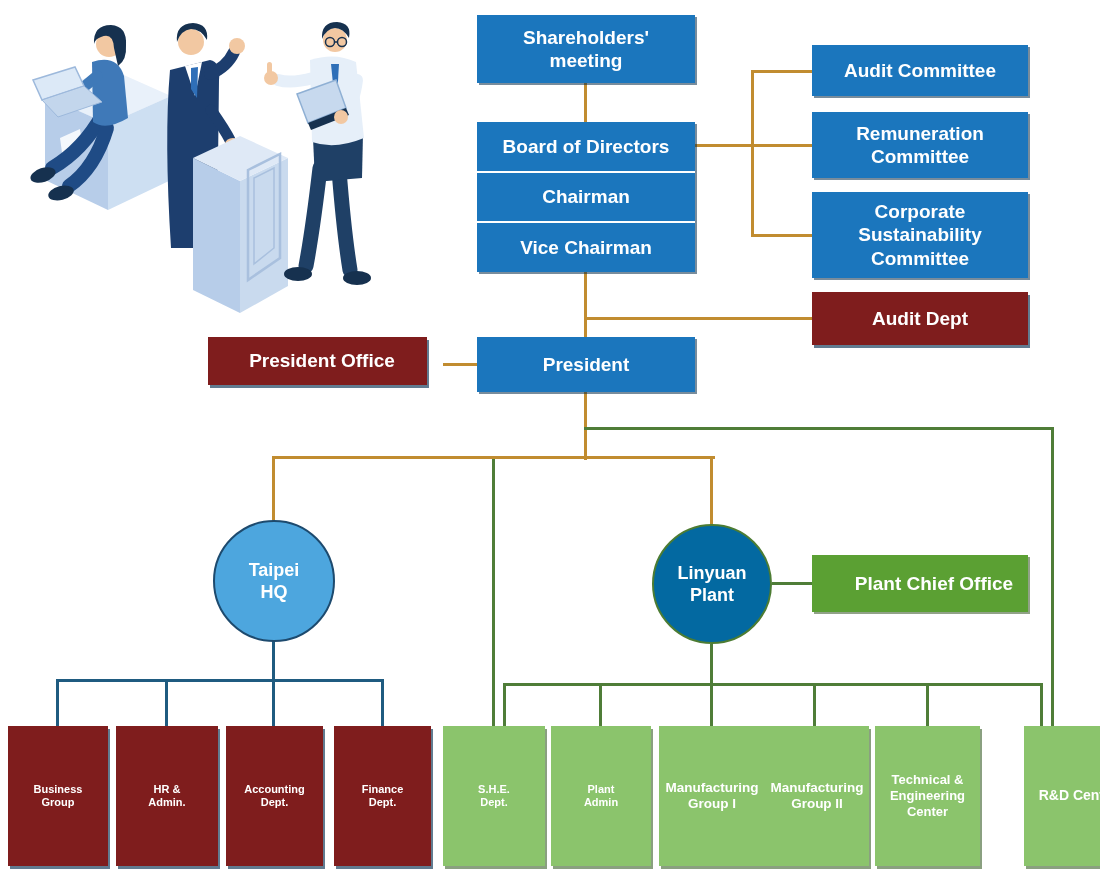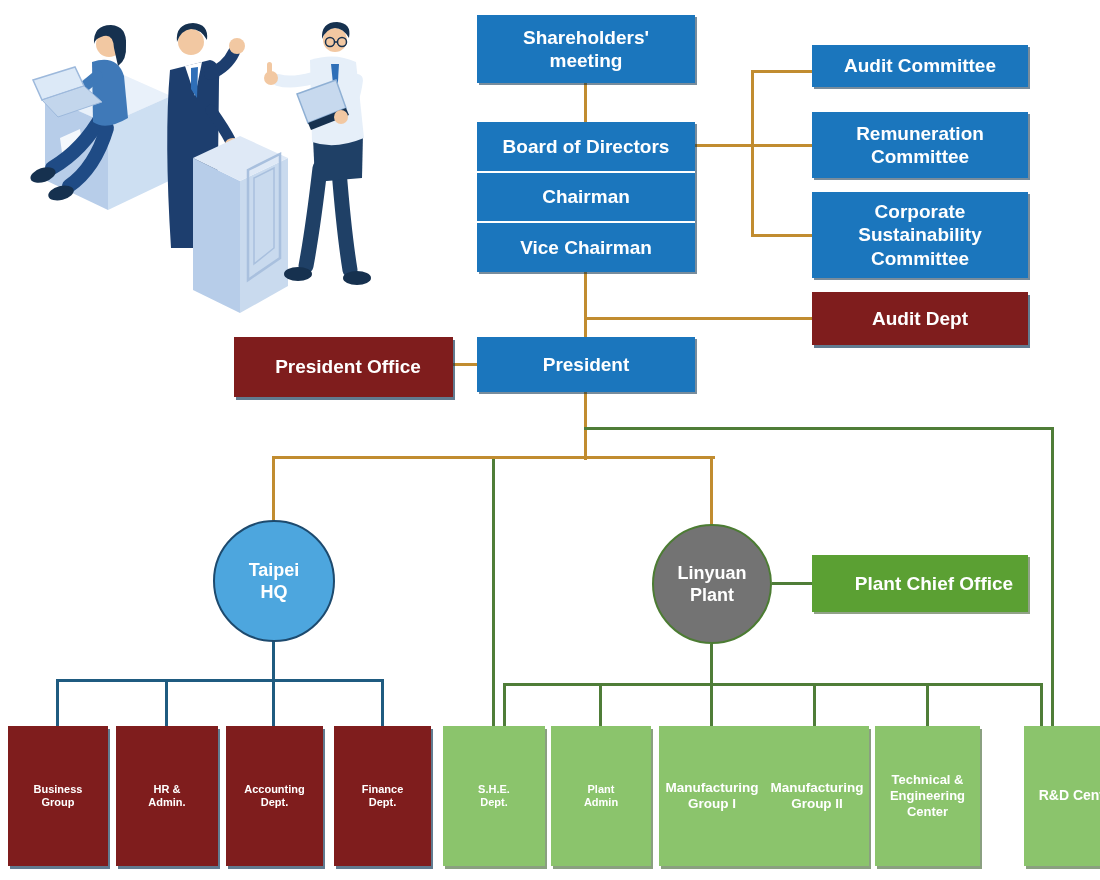--- a/index.html
+++ b/index.html
@@ -21,21 +21,21 @@
   .f15{font-size:11px;}
   .f14{font-size:14px;margin-left:36px;}
   .f135{font-size:13.5px;}
   .f13{font-size:13px;}
   .circle{
     position:absolute;border-radius:50%;display:flex;align-items:center;justify-content:center;
     text-align:center;color:#fff;font-weight:700;white-space:pre-line;line-height:1.25;z-index:3;
     box-sizing:border-box;
   }
   .circle-blue{background:#4da6de;border:2px solid #1d4a6e;}
-  .circle-green{background:#737373;border:2px solid #4c7c33;}
+  .circle-green{background:#0369a1;border:2px solid #4c7c33;}
   .ln{position:absolute;z-index:1;}
   .orange{background:#c18c30;}
   .blueln{background:#1f5b80;}
   .greenln{background:#4f7d38;}
   .board-row{flex:1;display:flex;align-items:center;justify-content:center;width:100%;}
   .board-row + .board-row{border-top:2px solid #ffffff;}
   #board{flex-direction:column;padding:0;}
   #illustration{position:absolute;left:5px;top:18px;z-index:2;}
 </style>
 </head>
@@ -141,29 +141,29 @@
 
   <div class="box dark-blue f19" style="left:477px;top:15px;width:218px;height:68px;">Shareholders'
 meeting</div>
 
   <div class="box dark-blue f19" id="board" style="left:477px;top:122px;width:218px;height:150px;">
     <div class="board-row">Board of Directors</div>
     <div class="board-row">Chairman</div>
     <div class="board-row">Vice Chairman</div>
   </div>
 
-  <div class="box dark-blue f19" style="left:812px;top:45px;width:216px;height:42px;">Audit Committee</div>
+  <div class="box dark-blue f19" style="left:812px;top:45px;width:216px;height:51px;">Audit Committee</div>
   <div class="box dark-blue f19" style="left:812px;top:112px;width:216px;height:66px;">Remuneration
 Committee</div>
   <div class="box dark-blue f19" style="left:812px;top:192px;width:216px;height:86px;">Corporate
 Sustainability
 Committee</div>
   <div class="box light-blue f19" style="left:812px;top:292px;width:216px;height:53px;">Audit Dept</div>
 
-  <div class="box light-blue f19" style="left:234px;top:337px;width:219px;height:60px;padding-left:9px;">President Office</div>
+  <div class="box light-blue f19" style="left:208px;top:337px;width:219px;height:48px;padding-left:9px;">President Office</div>
   <div class="box dark-blue f19" style="left:477px;top:337px;width:218px;height:55px;">President</div>
 
   <div class="circle circle-blue f18" style="left:213px;top:520px;width:122px;height:122px;">Taipei
 HQ</div>
   <div class="circle circle-green f18" style="left:652px;top:524px;width:120px;height:120px;">Linyuan
 Plant</div>
   <div class="box dark-green f19" style="left:812px;top:555px;width:216px;height:57px;padding-left:28px;">Plant Chief Office</div>
 
   <div class="box light-blue f15" style="left:8px;top:726px;width:100px;height:140px;">Business
 Group</div>

